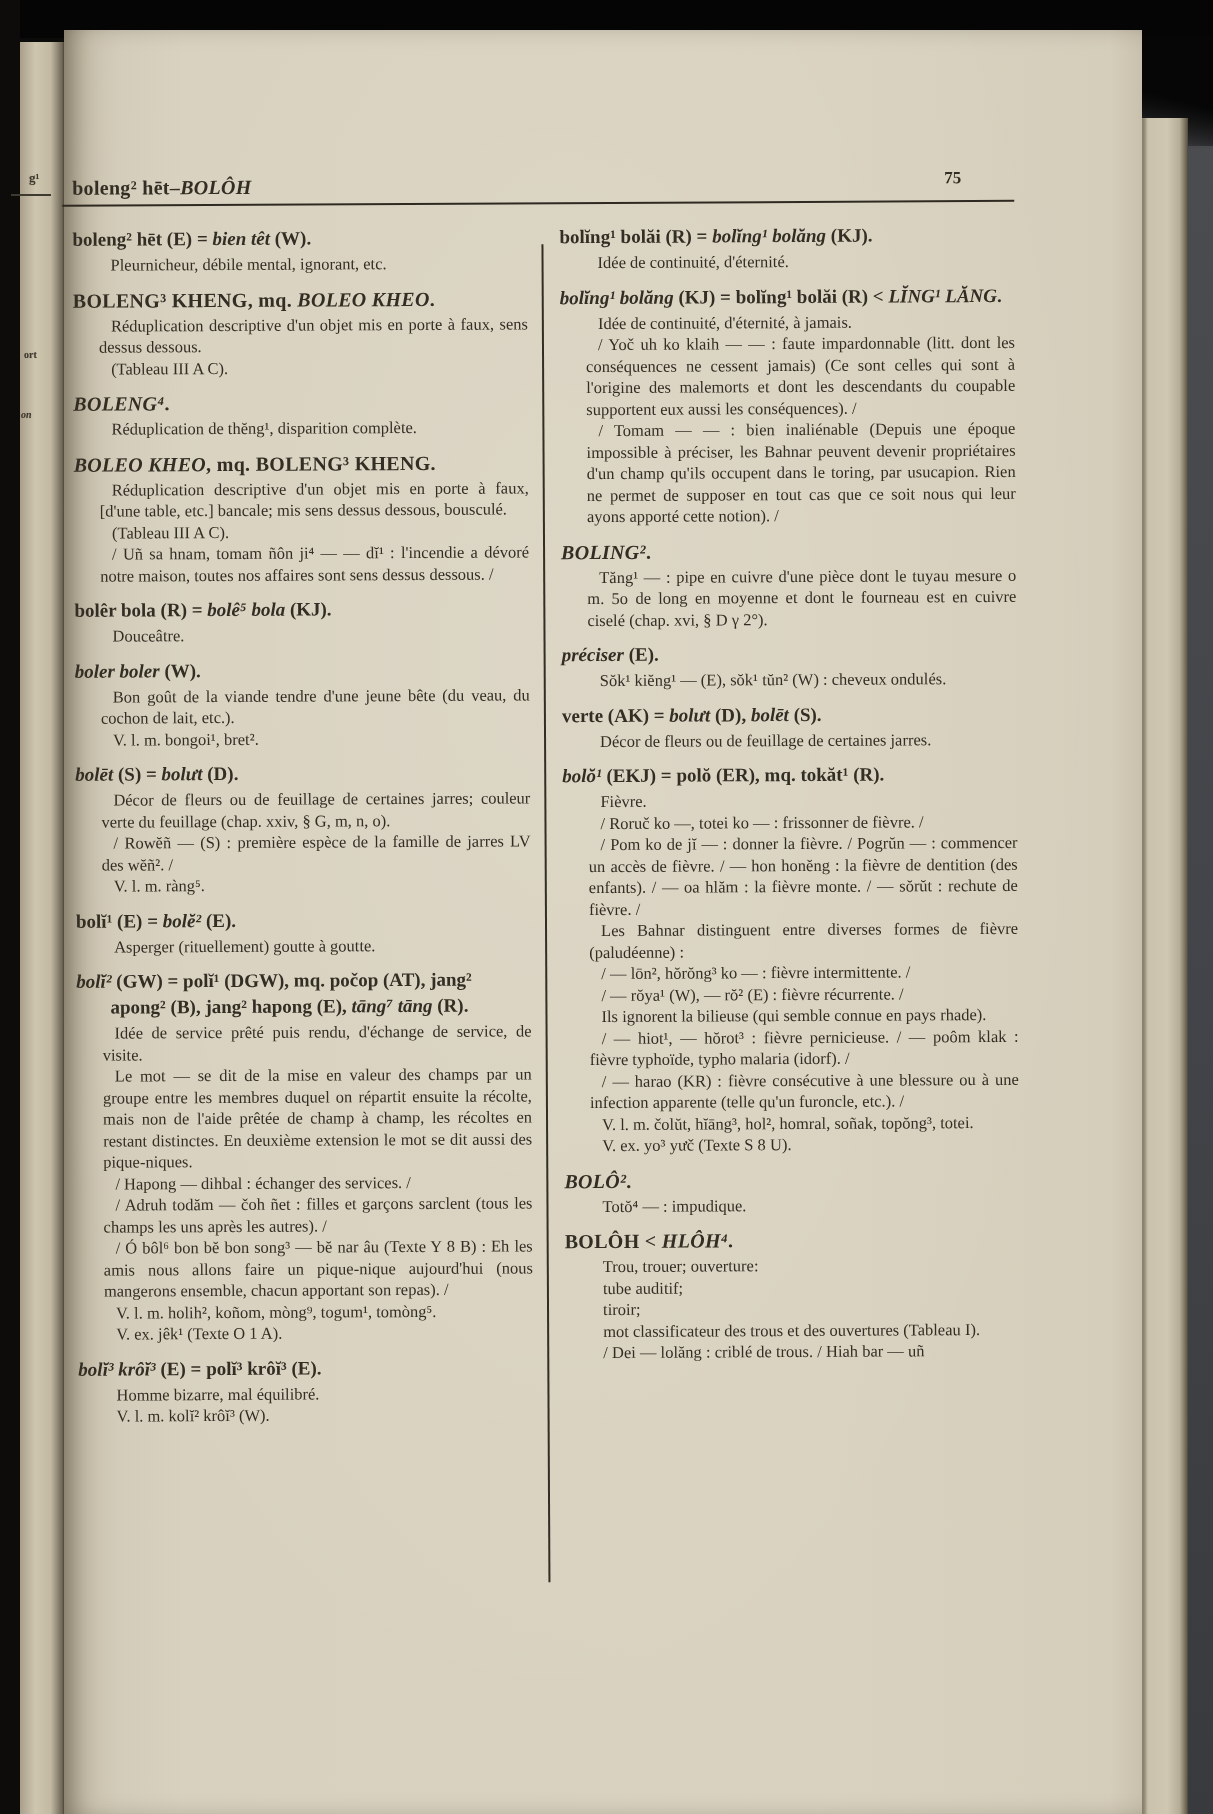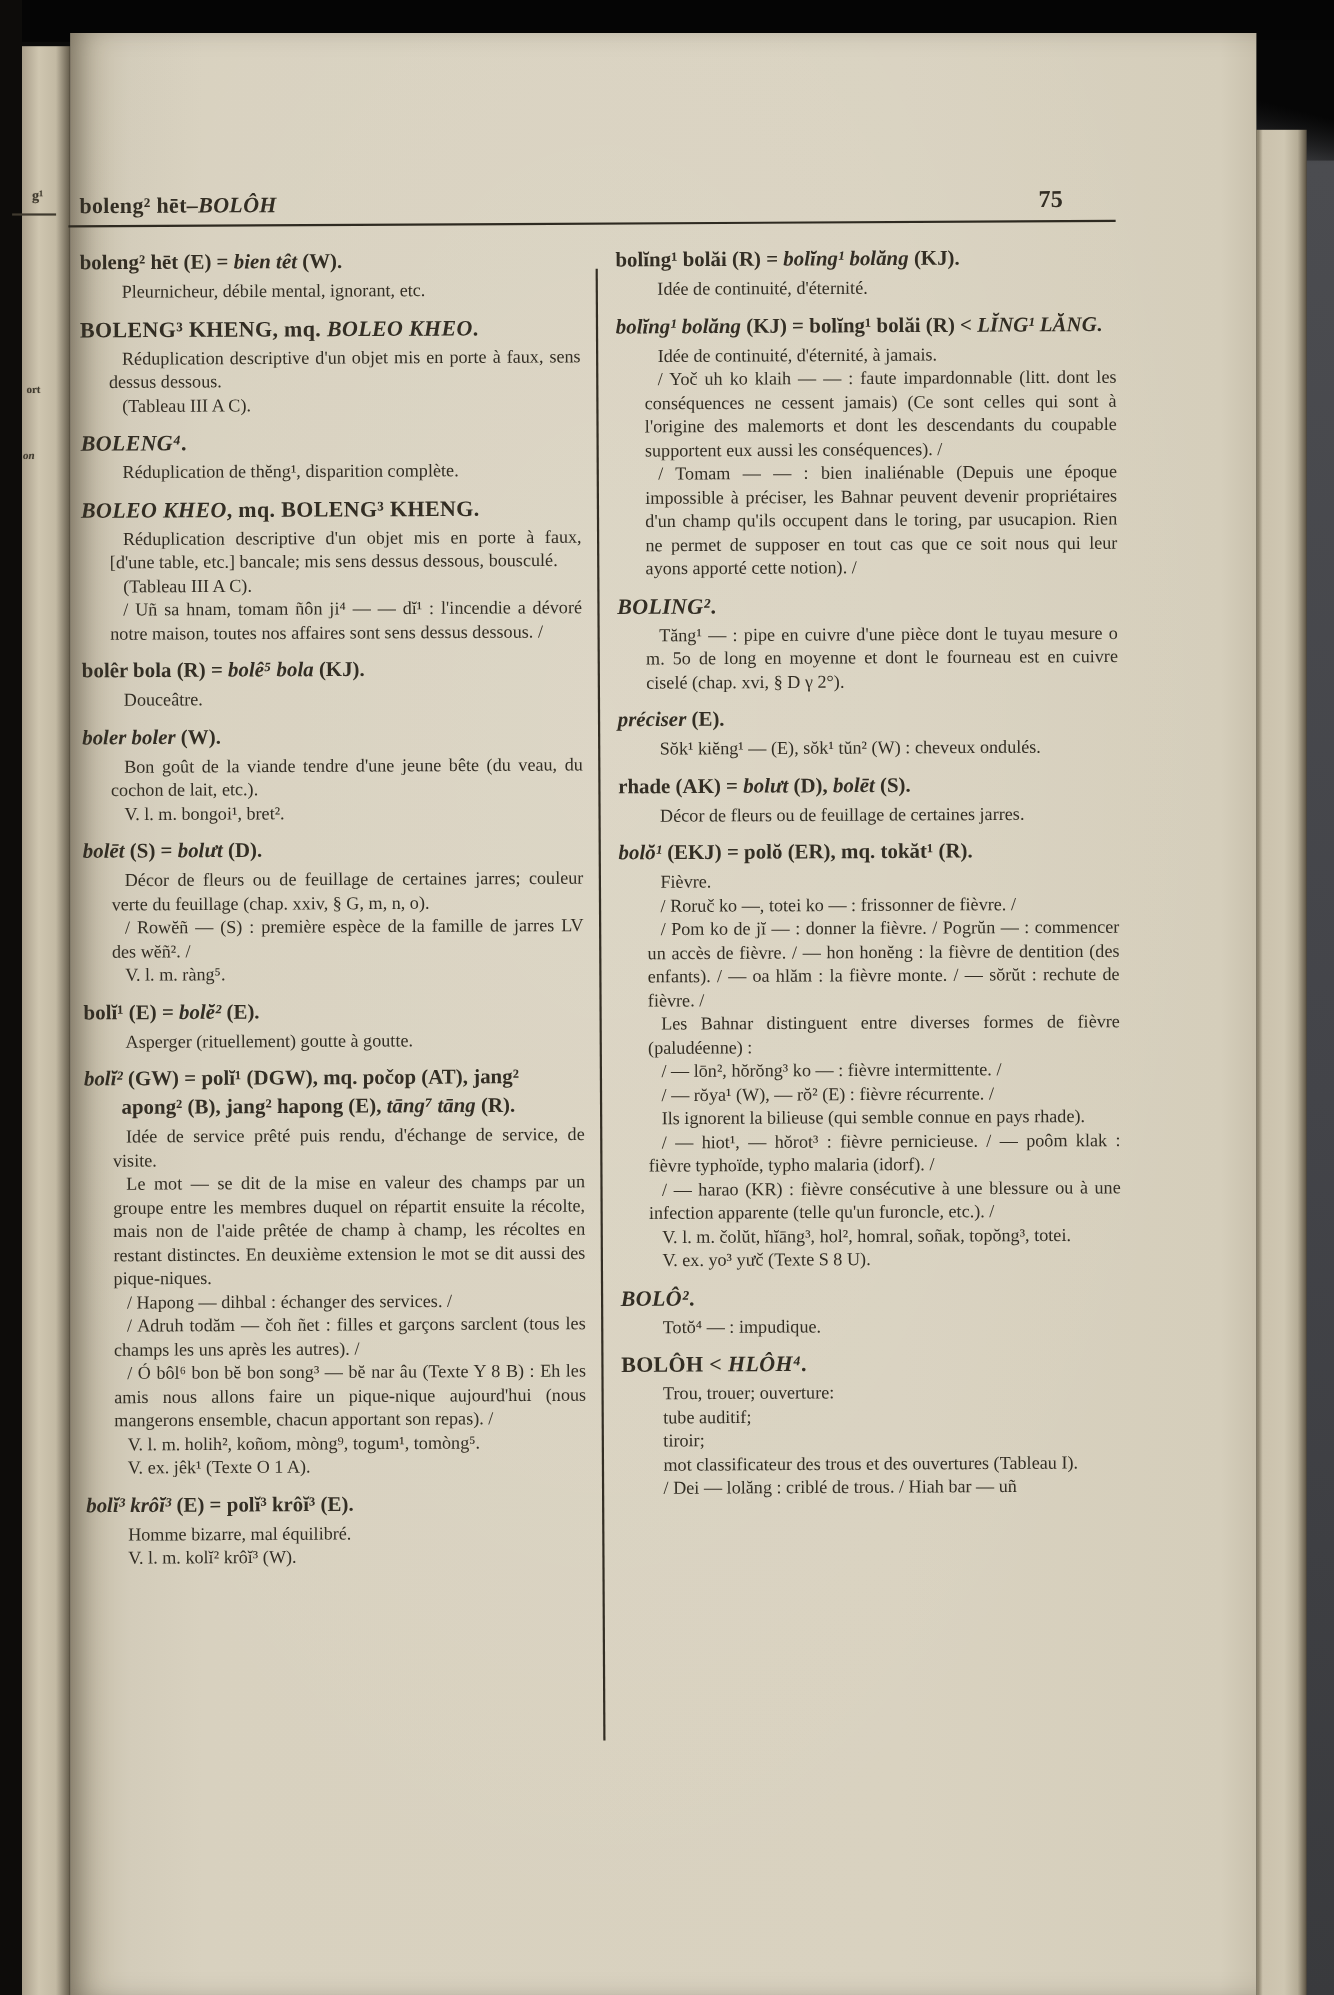--- a/index.html
+++ b/index.html
@@ -46,21 +46,21 @@
   .content{
     position:absolute;inset:0;
     transform:rotate(-0.3deg);
     color:#332e24;
   }
   .running-head{
     position:absolute;left:12px;top:128px;
     font-size:20px;font-weight:bold;letter-spacing:.3px;white-space:nowrap;margin-top:16px;
   }
   .running-head .it{font-style:italic;}
-  .page-number{position:absolute;left:884px;top:140px;font-size:22px;font-weight:bold;}
+  .page-number{position:absolute;left:884px;top:140px;font-size:17px;font-weight:bold;}
   .header-rule{position:absolute;left:2px;top:172px;width:952px;height:2px;background:#2e2a21;}
   .column-divider{position:absolute;left:481px;top:214px;width:2px;height:1338px;background:#332e24;}
   .columns{position:absolute;left:12px;top:194px;width:942px;display:flex;gap:32px;}
   .col{width:455px;}
   
   .entry{margin-bottom:11px;}
   .head{
     font-size:19px;font-weight:bold;line-height:26px;
     padding-left:34px;text-indent:-34px;margin-bottom:2px;
   }
@@ -160,21 +160,21 @@
           </div>
           <div class="entry">
             <div class="head caps"><span class="it">BOLING²</span><span>.</span></div>
             <div class="para">Tăng¹ — : pipe en cuivre d'une pièce dont le tuyau mesure o m. 5o de long en moyenne et dont le fourneau est en cuivre ciselé (chap. xvi, § D γ 2°).</div>
           </div>
           <div class="entry">
             <div class="head"><span class="it">préciser</span><span> (E).</span></div>
             <div class="para">Sŏk¹ kiĕng¹ — (E), sŏk¹ tŭn² (W) : cheveux ondulés.</div>
           </div>
           <div class="entry">
-            <div class="head"><span>rhade (AK) = </span><span class="it">bolưt</span><span> (D), </span><span class="it">bolēt</span><span> (S).</span></div>
+            <div class="head"><span>verte (AK) = </span><span class="it">bolưt</span><span> (D), </span><span class="it">bolēt</span><span> (S).</span></div>
             <div class="para">Décor de fleurs ou de feuillage de certaines jarres.</div>
           </div>
           <div class="entry">
             <div class="head"><span class="it">bolŏ¹</span><span> (EKJ) = polŏ (ER), mq. tokăt¹ (R).</span></div>
             <div class="para">Fièvre.</div>
             <div class="para">/ Roruč ko —, totei ko — : frissonner de fièvre. /</div>
             <div class="para">/ Pom ko de jĭ — : donner la fièvre. / Pogrŭn — : commencer un accès de fièvre. / — hon honĕng : la fièvre de dentition (des enfants). / — oa hlăm : la fièvre monte. / — sŏrŭt : rechute de fièvre. /</div>
             <div class="para">Les Bahnar distinguent entre diverses formes de fièvre (paludéenne) :</div>
             <div class="para">/ — lōn², hŏrŏng³ ko — : fièvre intermittente. /</div>
             <div class="para">/ — rŏya¹ (W), — rŏ² (E) : fièvre récurrente. /</div>

